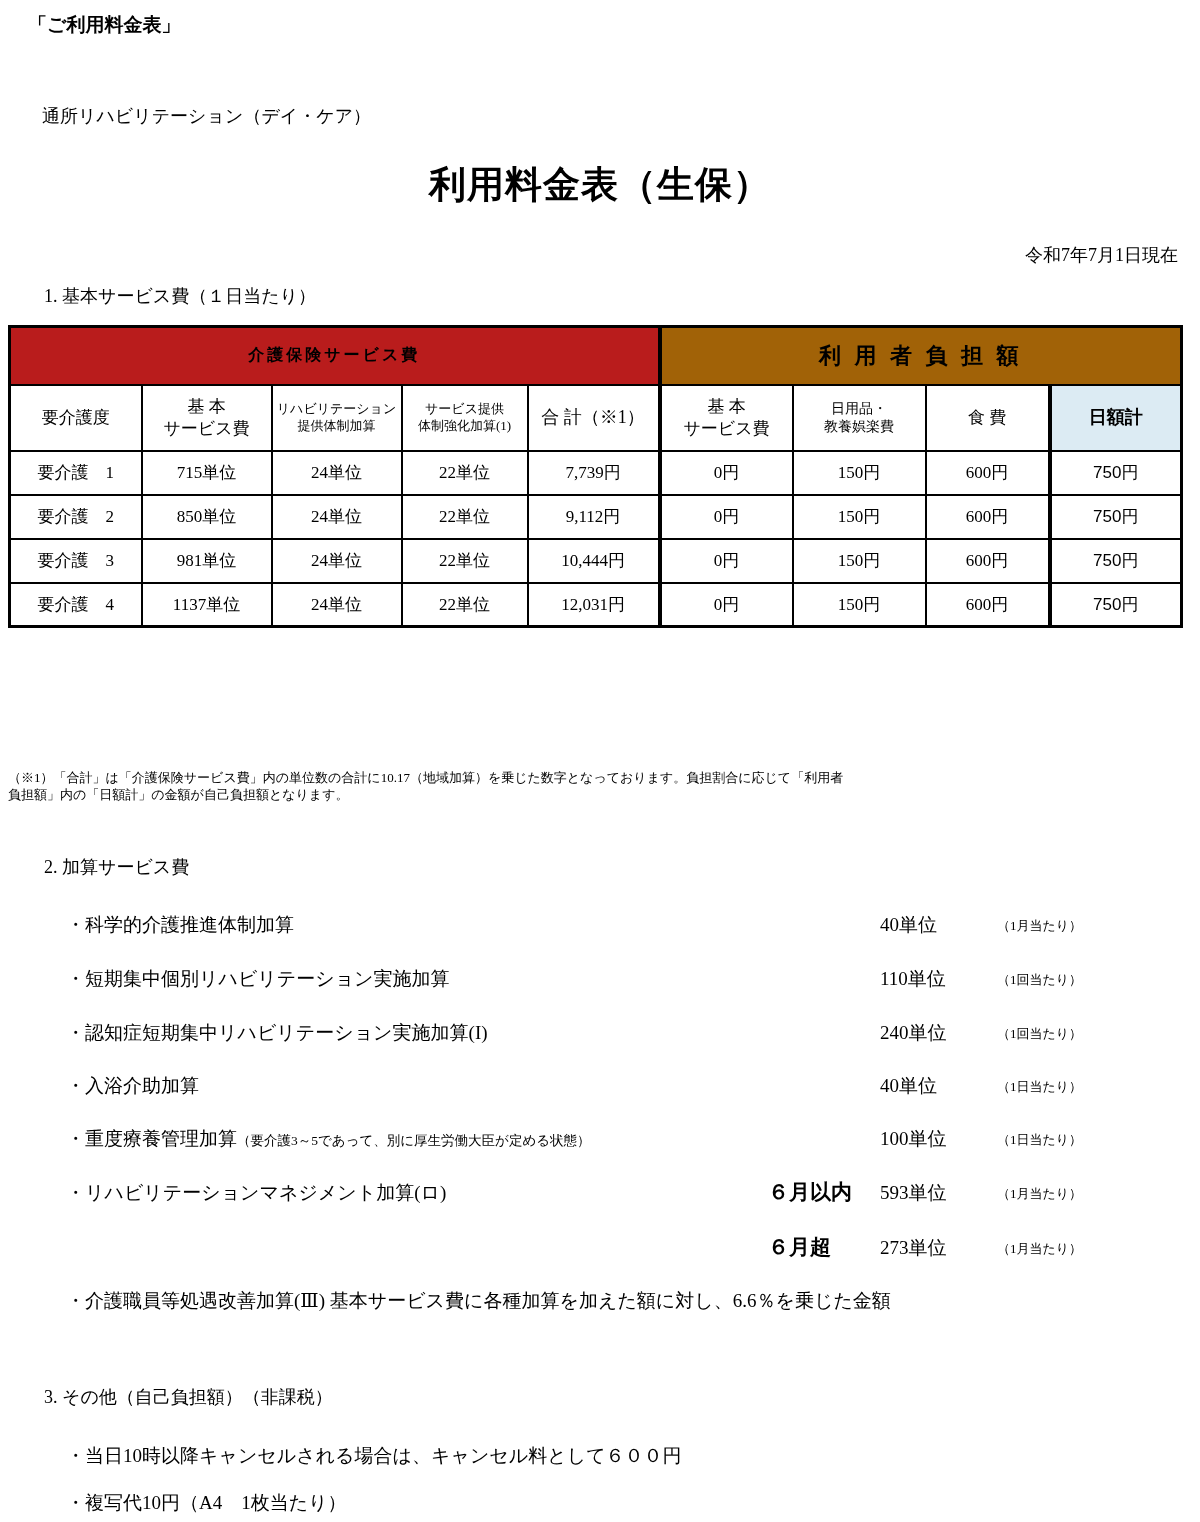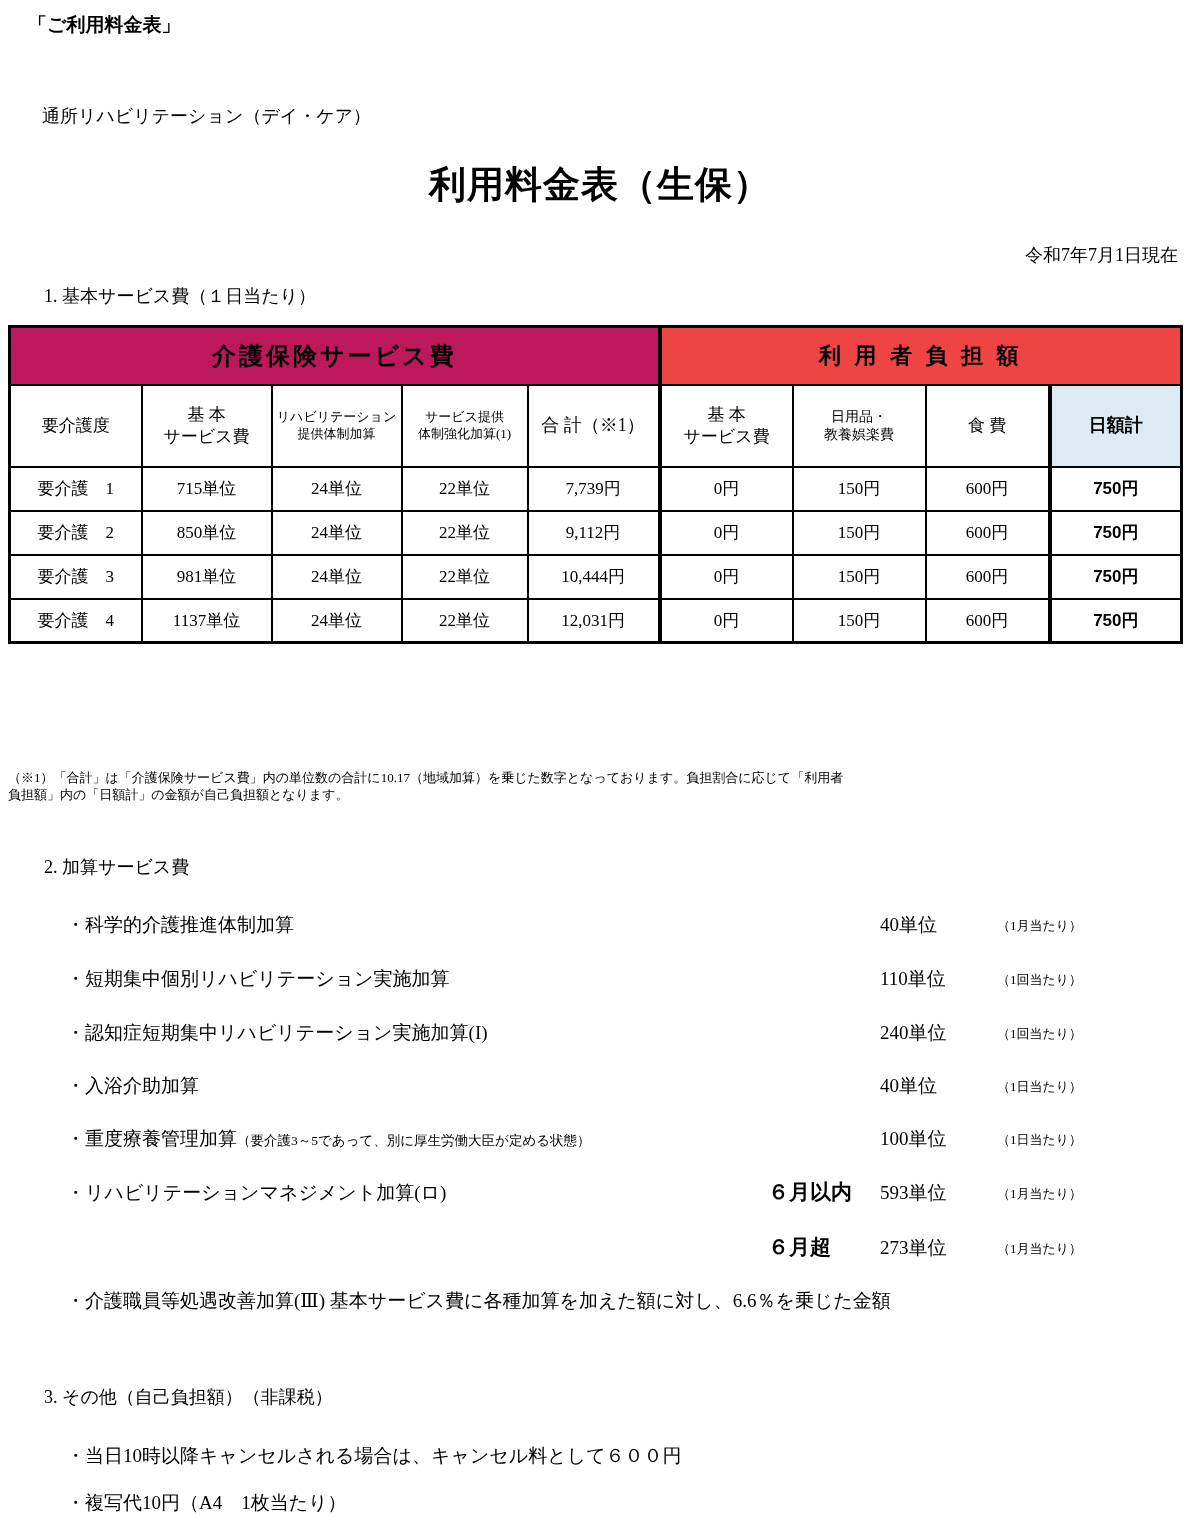--- a/index.html
+++ b/index.html
@@ -45,40 +45,40 @@
     width:1172px;
     border:3px solid #000;
   }
   table.fee th, table.fee td {
     border:2px solid #000;
     text-align:center; vertical-align:middle;
     padding:0;
     overflow:hidden;
   }
   tr.grouphead { height:58px; }
-  tr.colhead   { height:82px; }
+  tr.colhead   { height:66px; }
   tr.body-row  { height:44px; }
 
-  .gh-left  { background:#be185d; font-size:24px; letter-spacing:3px; }
-  .gh-right { background:#ef4444; font-size:22px; letter-spacing:4px; }
+  .gh-left  { background:#b91c1c; font-size:16px; letter-spacing:3px; }
+  .gh-right { background:#a16207; font-size:22px; letter-spacing:4px; }
 
   .colhead th { background:#ffffff; font-weight:normal; white-space:pre-line; line-height:1.25; }
   th.h-std   { font-size:17px; }
   th.h-small { font-size:13px; }
   th.h-mid   { font-size:14px; }
   th.h-total { font-size:18px; }
   th.h-daily {
     background:#dcebf3;
     font-family:"Liberation Sans","DejaVu Sans",sans-serif;
     font-weight:bold; font-size:18px;
   }
   td.cell { font-size:17px; background:#fff; }
   td.cell-bold {
     font-family:"Liberation Sans","DejaVu Sans",sans-serif;
-    font-weight:bold; font-size:17px; background:#fff;
+    font-weight:normal; font-size:17px; background:#fff;
   }
   .sep-thick { border-left:4px solid #000 !important; }
 
   .footnote {
     position:absolute; left:8px; top:769px; width:1184px;
     font-size:13px; line-height:1.32;
     white-space:pre-line;
   }
 
   

